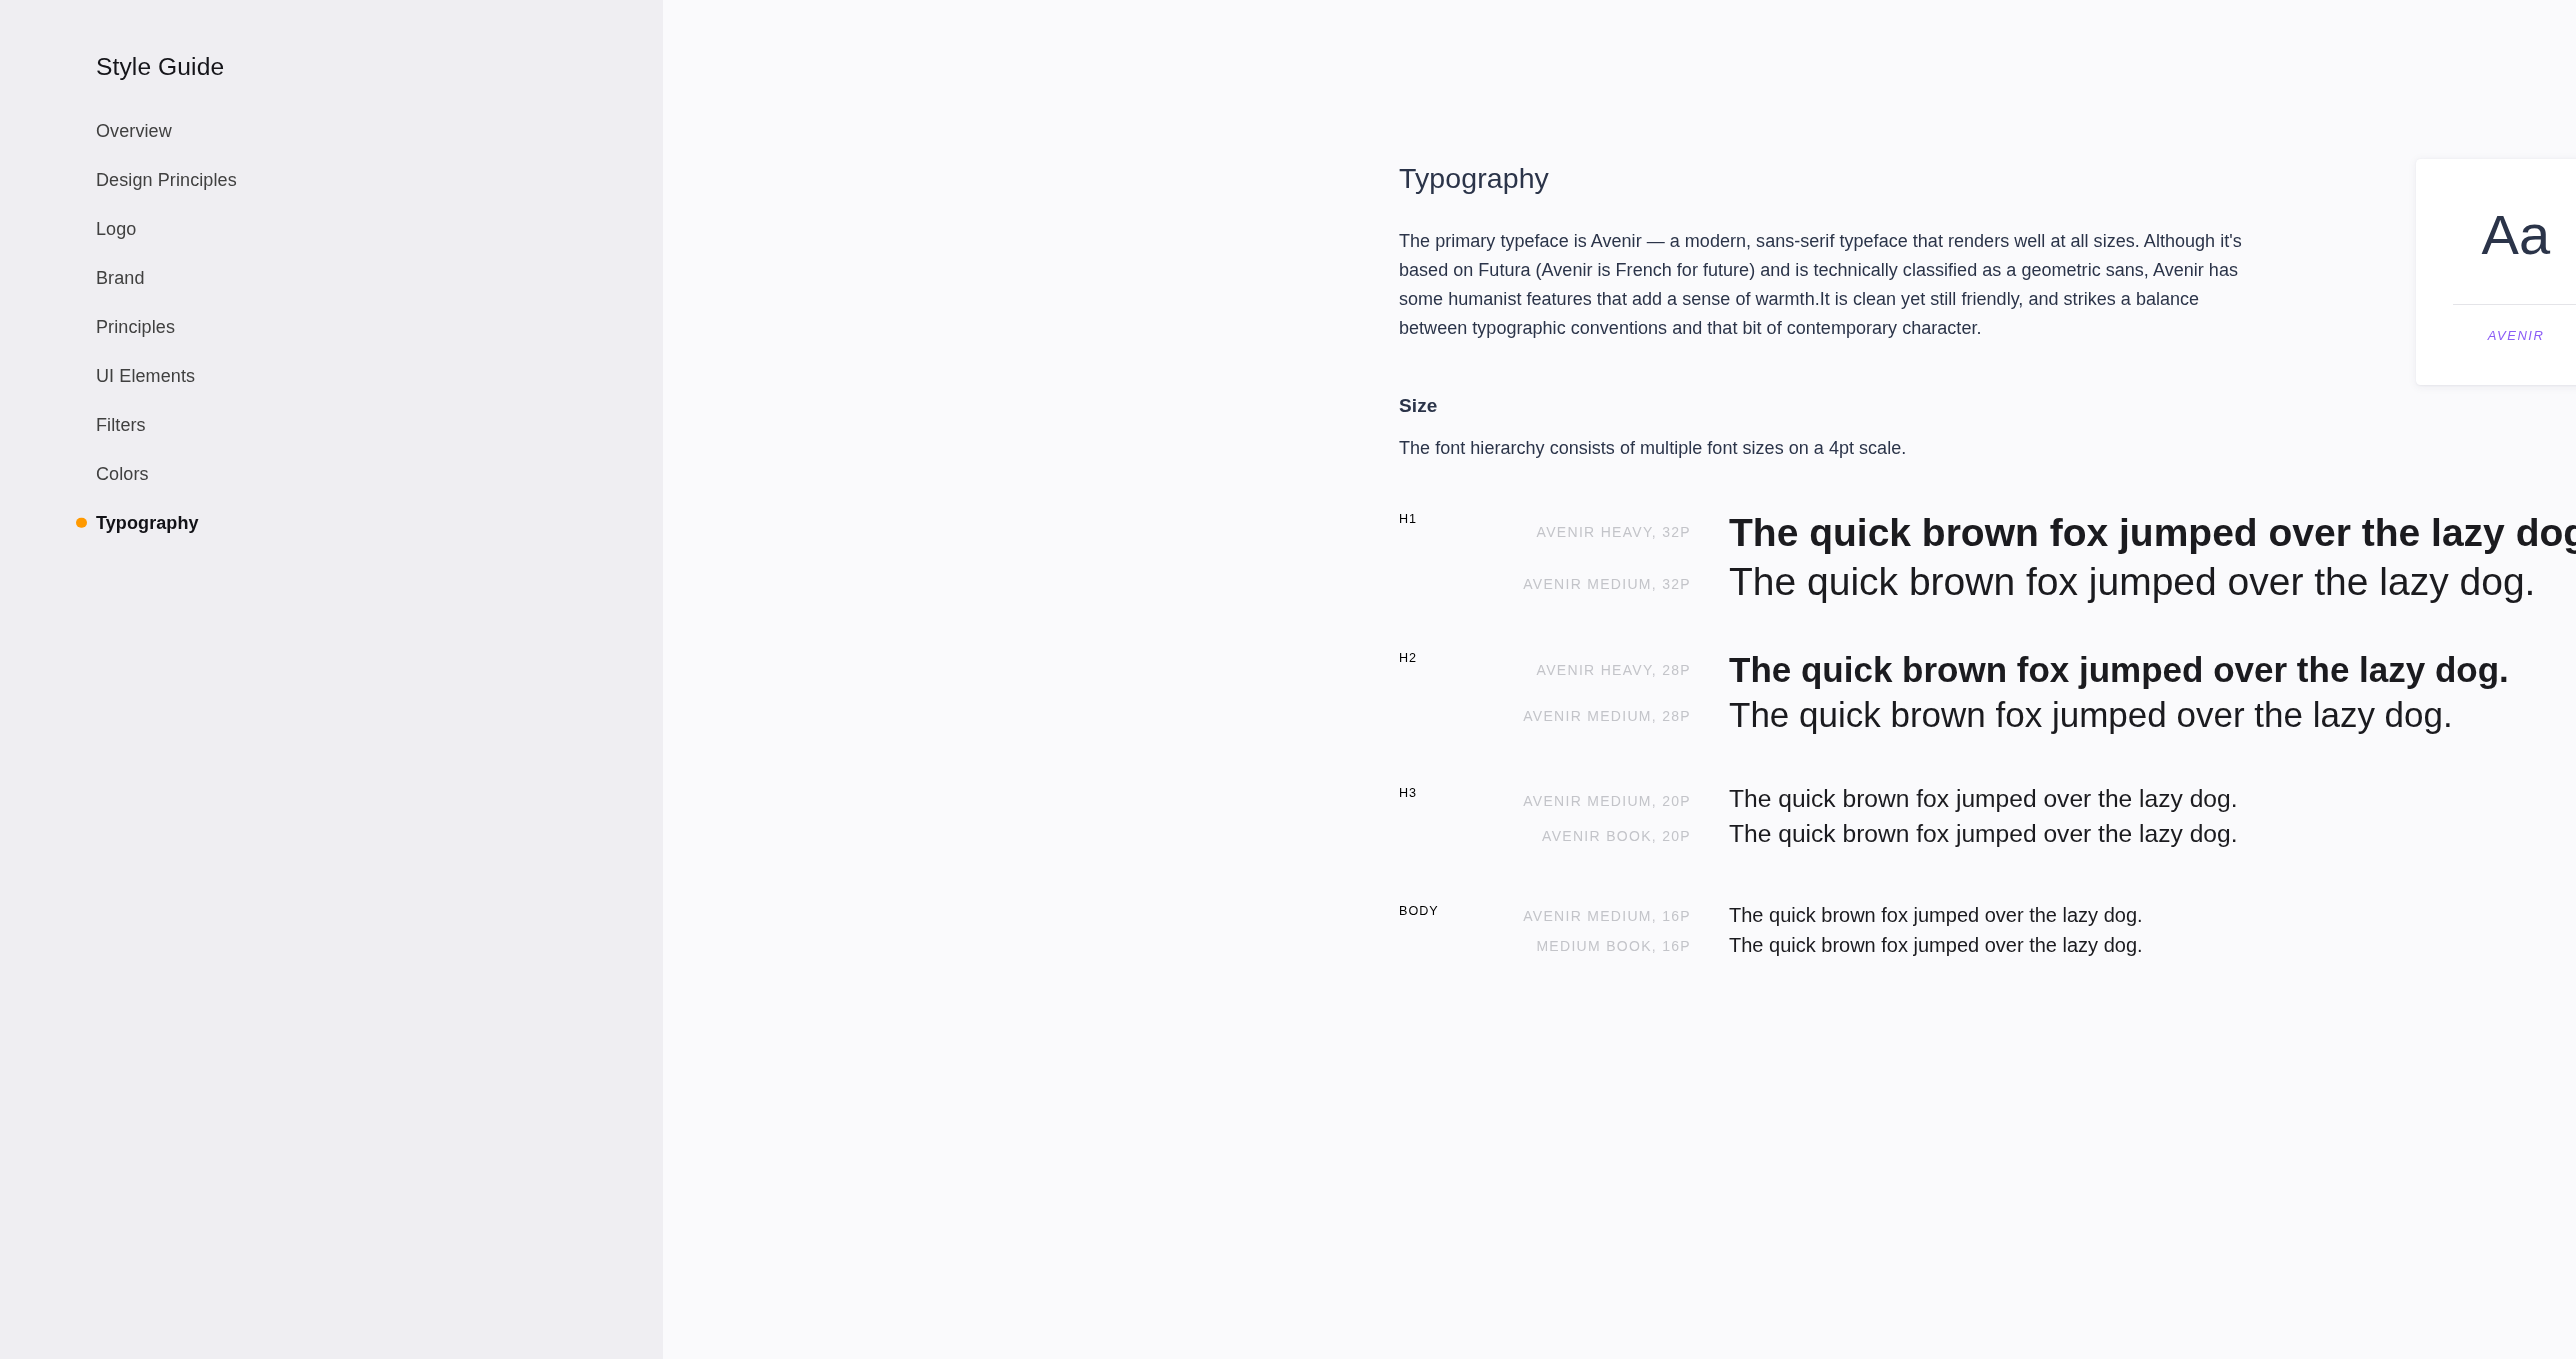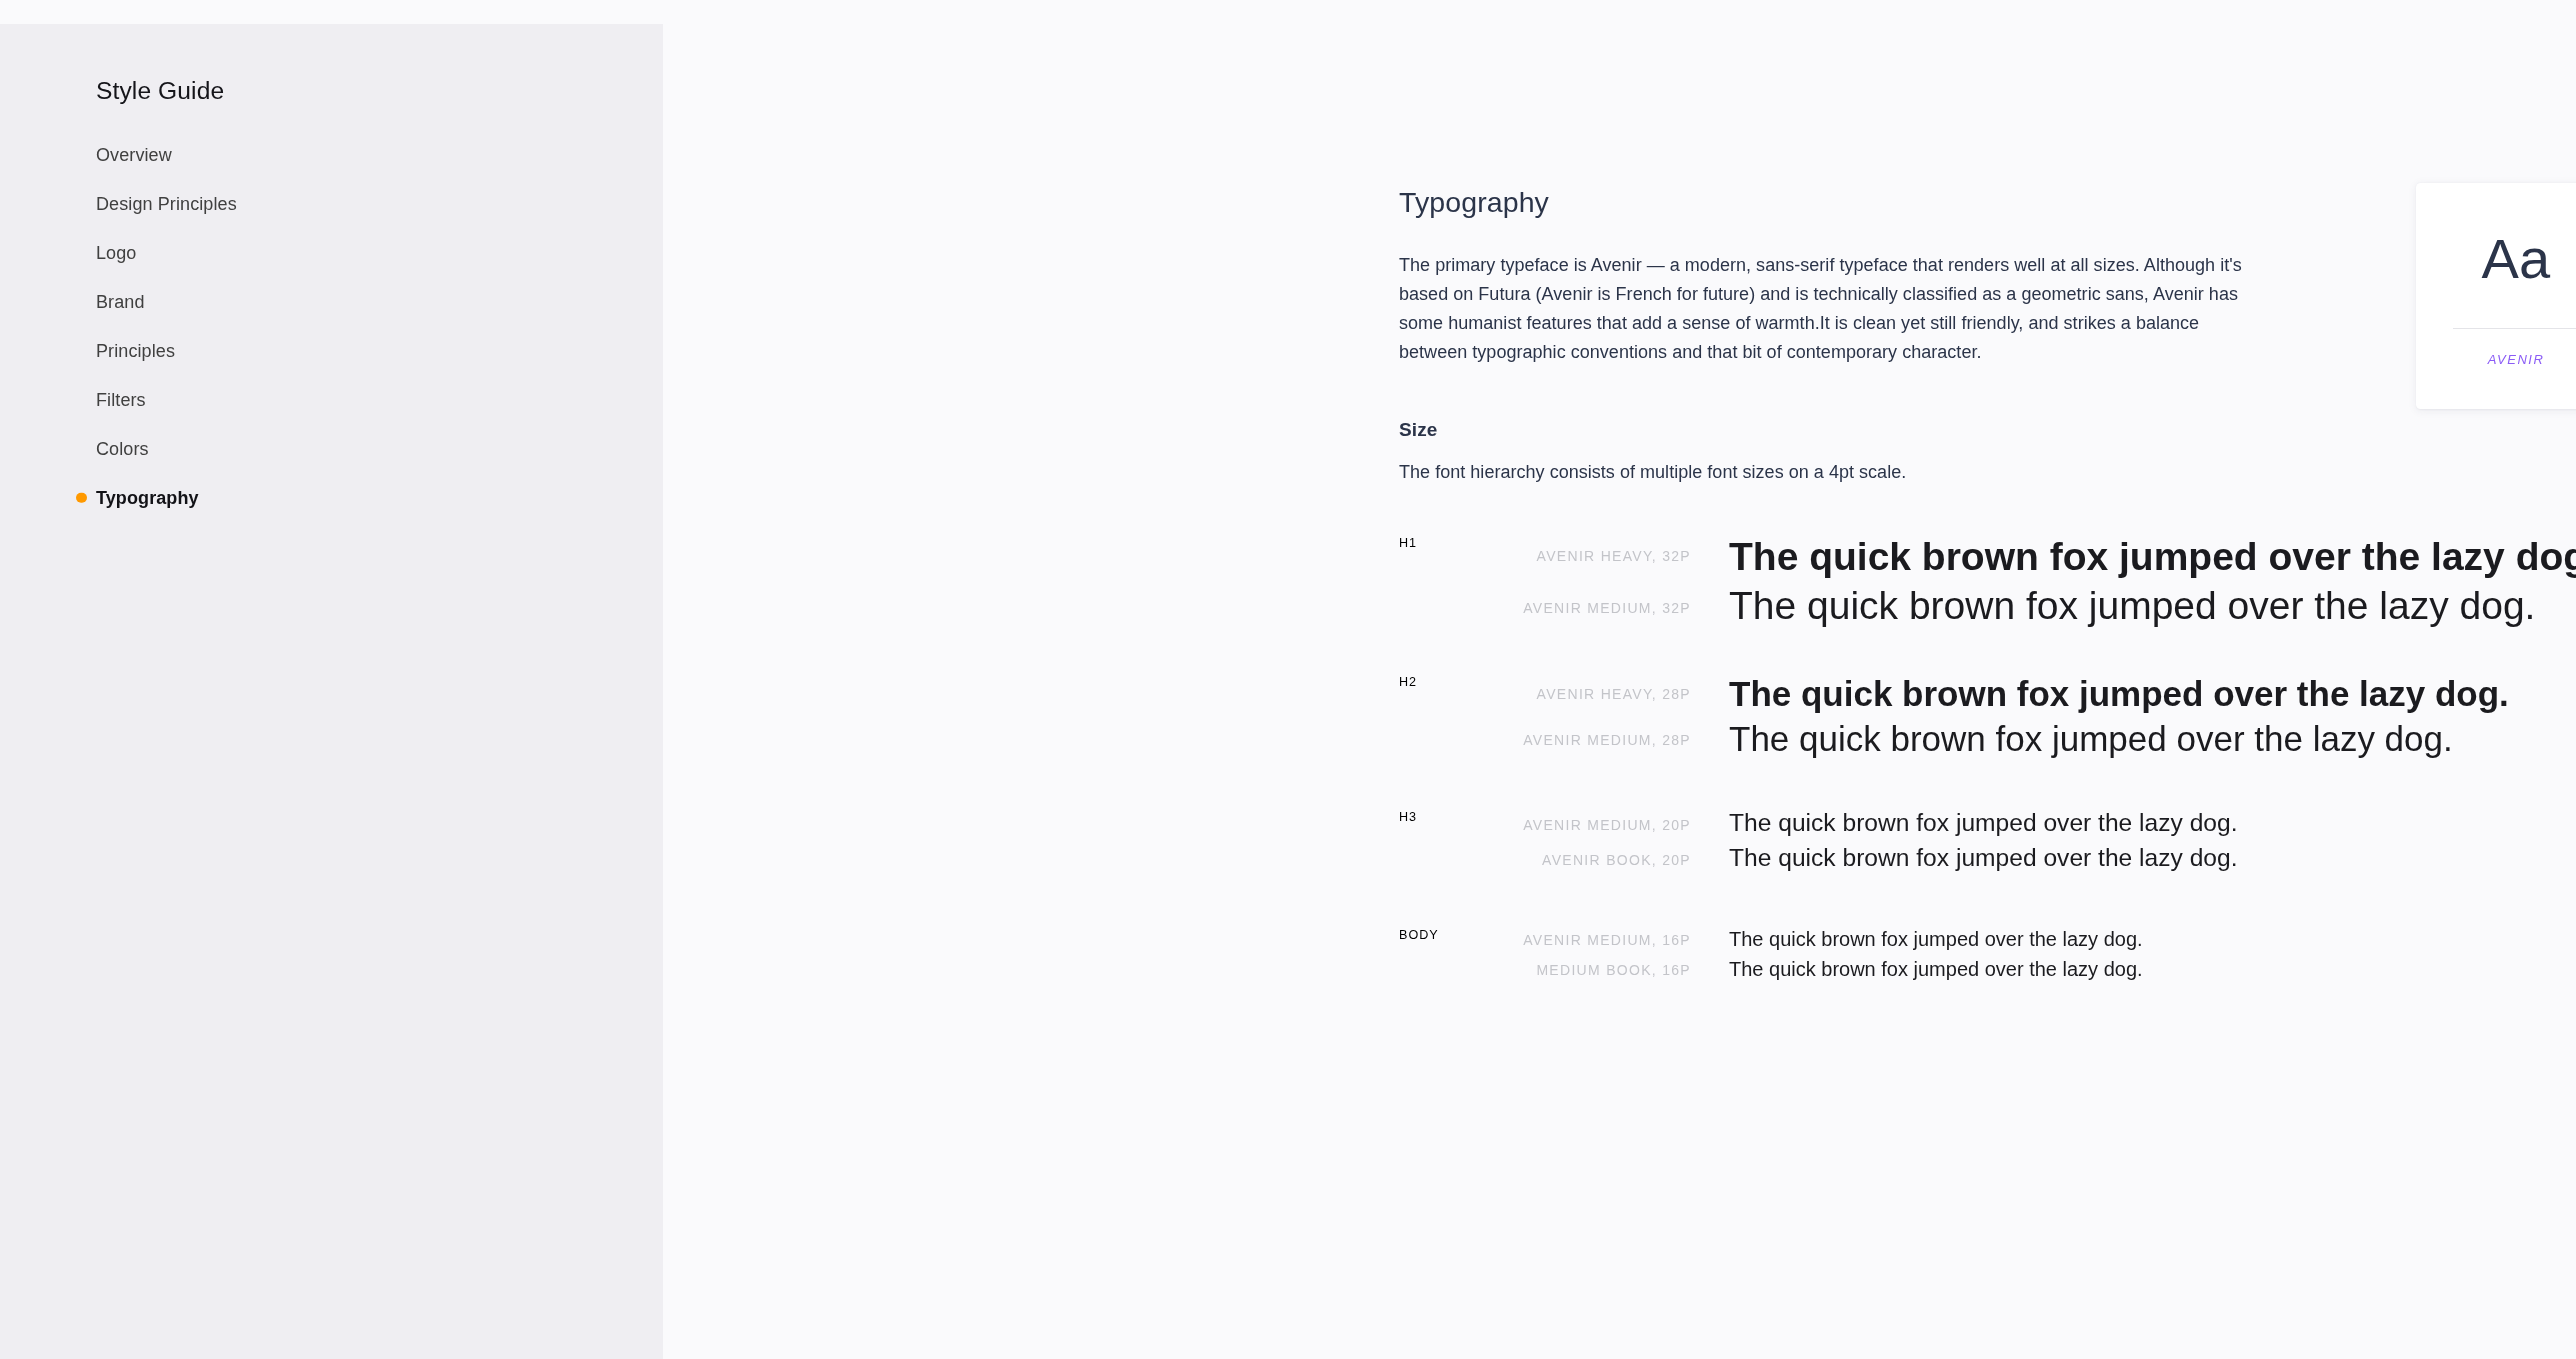--- a/index.html
+++ b/index.html
@@ -14,21 +14,20 @@
   body {
     font-family: "Liberation Sans", sans-serif;
     background: #FAFAFC;
     -webkit-font-smoothing: antialiased;
   }
 
   .app {
     display: flex;
     width: 2576px;
     height: 1056px;
-    margin-top: 24px;
   }
 
   
   .sidebar {
     width: 663px;
     height: 1360px;
     background: #EFEEF2;
     flex: 0 0 663px;
     padding: 52px 0 0 0;
     position: relative;
@@ -289,20 +288,24 @@
       <div class="nav-item">
 
         <span class="nav-label">Brand</span>
       </div>
 
       <div class="nav-item">
 
         <span class="nav-label">Principles</span>
       </div>
 
+      <div class="nav-item">
+
+        <span class="nav-label">UI Elements</span>
+      </div>
 
       <div class="nav-item">
 
         <span class="nav-label">Filters</span>
       </div>
 
       <div class="nav-item">
 
         <span class="nav-label">Colors</span>
       </div>

